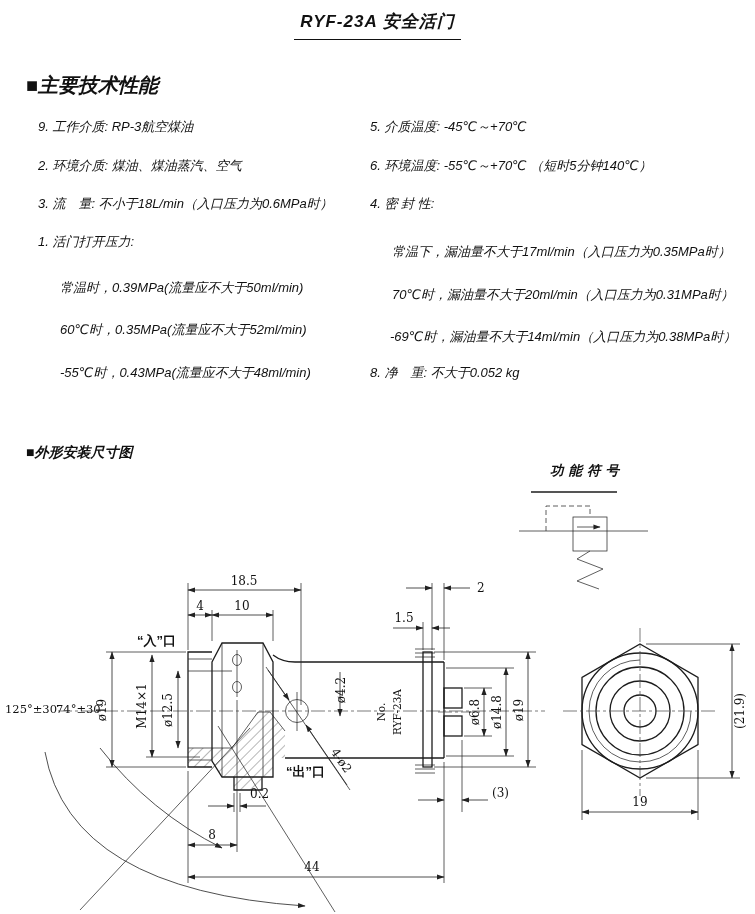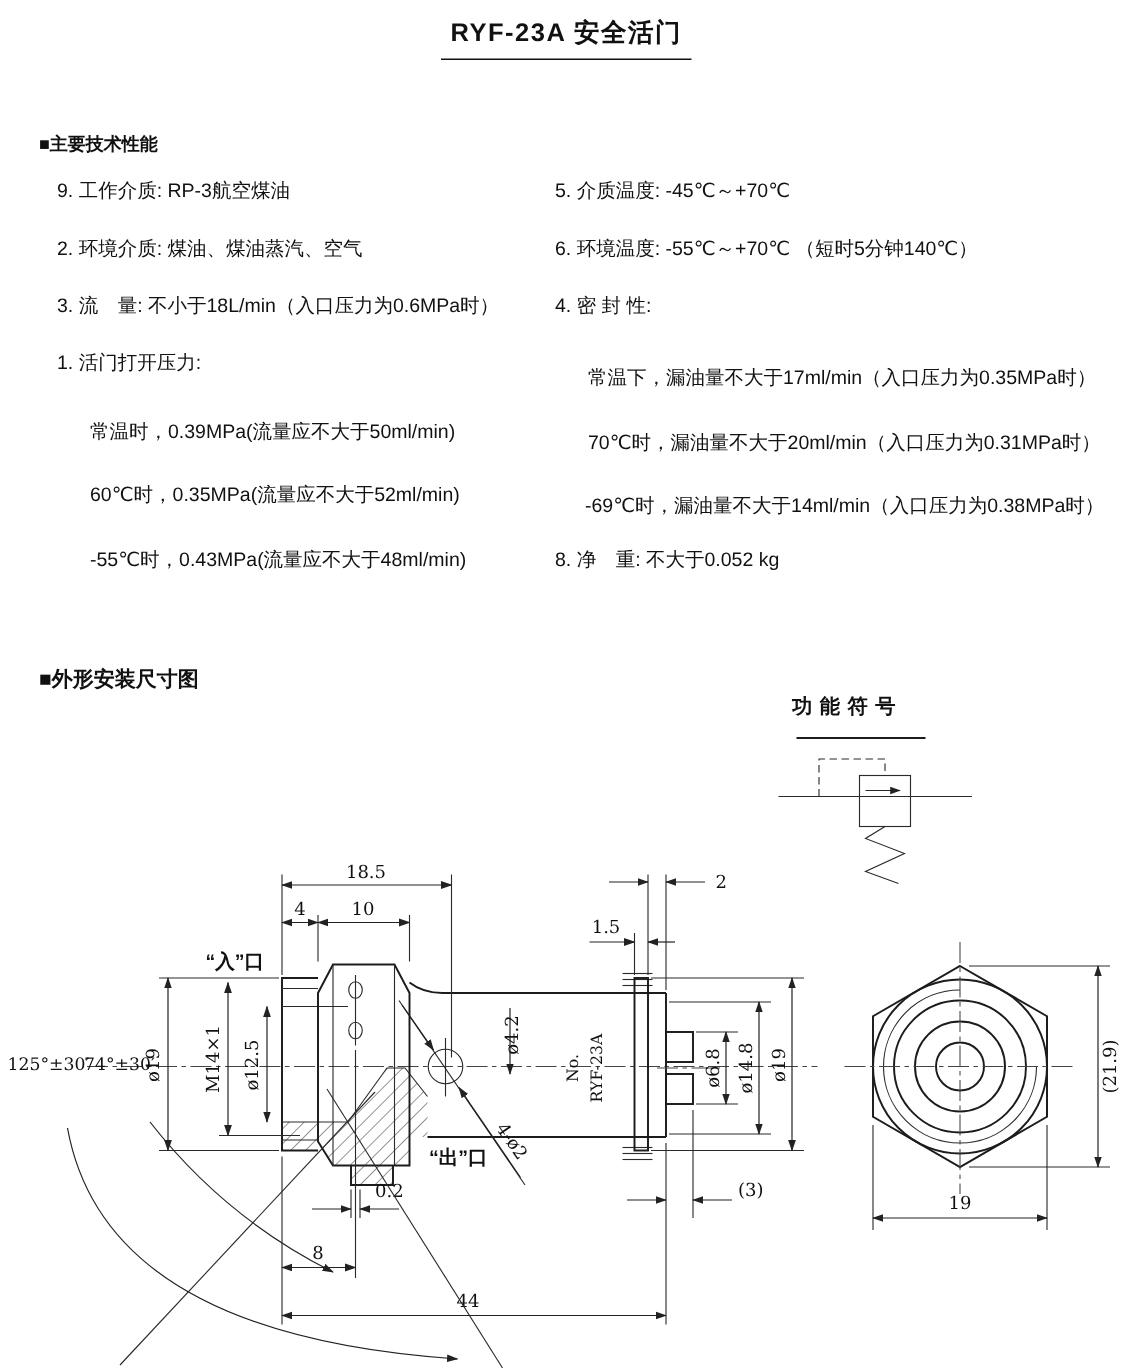--- a/index.html
+++ b/index.html
@@ -1,24 +1,24 @@
 <!DOCTYPE html>
 <html><head>
 <meta charset="utf-8">
 <style>
   html,body{margin:0;padding:0;background:#fff;}
   body{width:755px;height:914px;position:relative;overflow:hidden;
        font-family:"Liberation Sans","DejaVu Sans",sans-serif;color:#111;}
-  .abs{position:absolute;white-space:nowrap;}
+  .abs{position:absolute;white-space:nowrap;font-style:italic;}
   .title{top:10px;left:0;width:755px;text-align:center;font-size:17px;font-weight:700;letter-spacing:1px;}
   .title span{display:inline-block;border-bottom:1.6px solid #111;padding:0 6px 6px;}
-  .h1{top:88px;left:26px;font-size:12px;font-weight:700;}
+  .h1{top:72px;left:26px;font-size:20px;font-weight:700;}
   .h2{top:444px;left:26px;font-size:14px;font-weight:700;}
   .spec{font-size:13px;}
-  .symlab{top:462px;left:528px;width:96px;text-align:left;font-size:13.5px;font-weight:600;letter-spacing:5px;}
+  .symlab{top:462px;left:528px;width:96px;text-align:right;font-size:13.5px;font-weight:600;letter-spacing:5px;}
   svg{position:absolute;top:0;left:0;}
   .ol{stroke:#1c1c1c;stroke-width:1.3;fill:none;}
   .thin{stroke:#2a2a2a;stroke-width:.75;fill:none;}
   .dim{stroke:#222;stroke-width:.8;fill:none;}
   .cl{stroke:#444;stroke-width:.7;fill:none;stroke-dasharray:14 3 3 3;}
   .dt{font-family:"DejaVu Serif","Liberation Serif",serif;font-size:12px;fill:#111;}
   .dts{font-family:"DejaVu Serif","Liberation Serif",serif;font-size:11.5px;fill:#111;}
   .cj{font-size:13px;fill:#111;font-weight:600;}
   .bodytxt{font-family:"DejaVu Serif","Liberation Serif",serif;font-size:10.5px;fill:#111;}
 </style>

